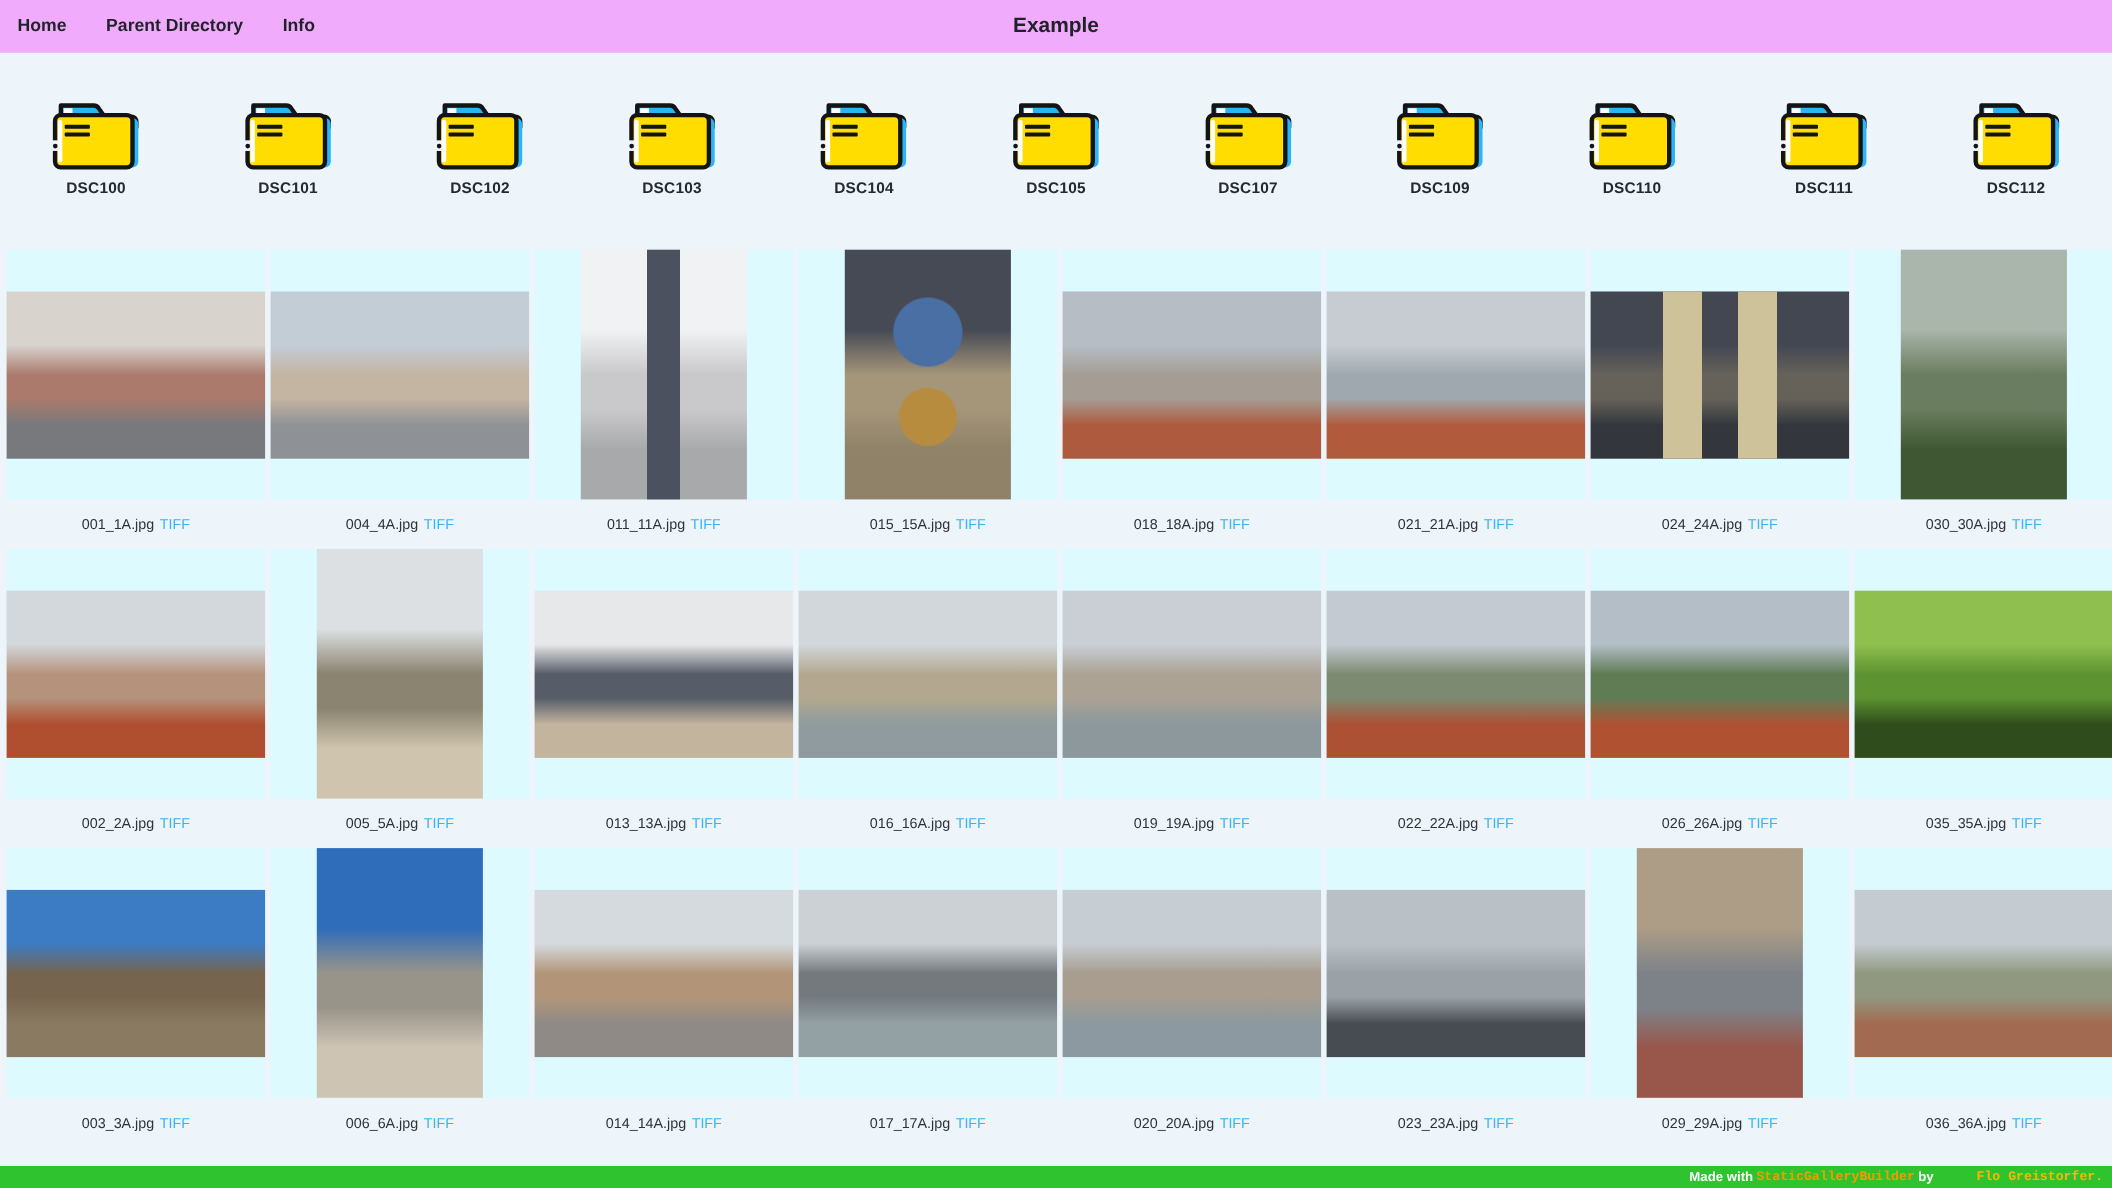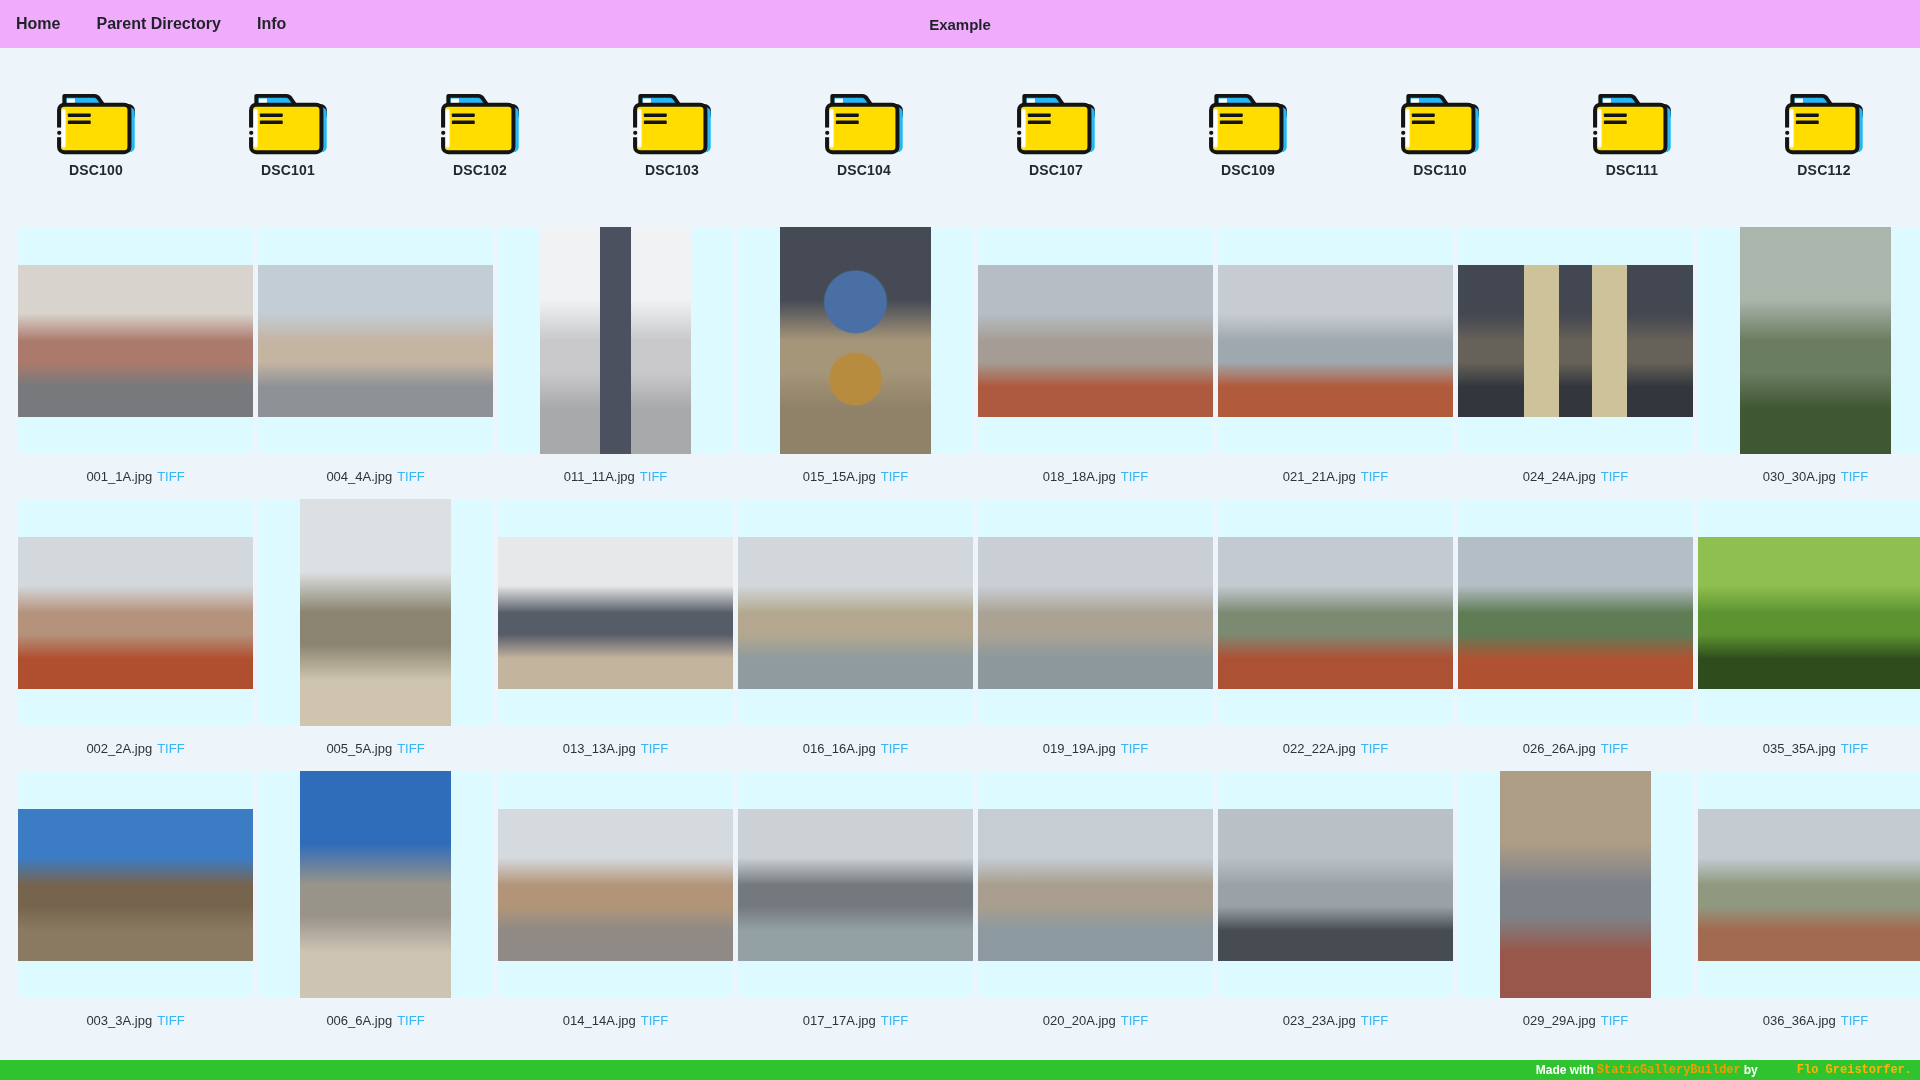--- a/index.html
+++ b/index.html
@@ -14,38 +14,38 @@
   .topbar {
     height:48px; background:#F7CE00;
     display:flex; align-items:center; padding:0 16px; position:relative;
   }
   .topbar nav { display:flex; gap:36px; }
   .topbar nav a {
     color:#1f2328; font-size:16px; font-weight:700; text-decoration:none; cursor:pointer;
   }
   .topbar .page-title {
     position:absolute; left:50%; transform:translateX(-50%);
-    color:#1f2328; font-size:15px; font-weight:700;
+    color:#1f2328; font-size:19px; font-weight:700;
   }
 
   
   .folder-row {
     display:flex; margin-top:16px; width:100%;
   }
   .folder-item {
     flex:1 1 0; display:flex; flex-direction:column; align-items:center;
     cursor:pointer; padding-top:14px;
   }
   .folder-item svg { width:88px; height:78px; display:block; }
   .folder-label {
     margin-top:6px; font-size:14px; font-weight:700; color:#24292f; letter-spacing:.2px;
   }
 
   
-  .gallery { margin-top:49px; padding:0 18px; }
+  .gallery { margin-top:49px; padding:0 6px; }
   .gallery-row { display:flex; gap:5px; }
   .photo-item { width:235px; }
   .thumb-box {
     width:235px; height:227px; background:#DCFAFF;
     display:flex; align-items:center; justify-content:center;
   }
   .thumb { display:block; cursor:pointer; }
   .thumb.landscape { width:235px; height:152px; }
   .thumb.portrait  { width:151px; height:227px; }
   .caption {
@@ -153,20 +153,35 @@
       <rect class="f-body" x="8" y="30" width="80" height="54" rx="6" stroke-width="4.5" fill="#FFDD00" stroke="#141414"></rect>
       <rect class="f-hl" x="11" y="35" width="4.5" height="44" rx="2" fill="#FFFFFF"></rect>
       <rect class="f-line" x="18" y="40" width="26" height="4" rx="1" fill="#141414"></rect>
       <rect class="f-line" x="18" y="48" width="26" height="4" rx="1" fill="#141414"></rect>
       <rect class="f-gap" x="4.5" y="56" width="7" height="11" fill="#EDF4FA"></rect>
       <circle class="f-dot" cx="8.2" cy="62" r="2.4" fill="#141414"></circle>
     </svg>
     <div class="folder-label">DSC104</div>
   </div>
 
+  <div class="folder-item">
+    <svg viewBox="0 0 100 88" aria-hidden="true">
+      <path class="f-tab" d="M14 20 h34 a6 6 0 0 1 5.2 3 l5.8 8.5 h28 a5 5 0 0 1 5 5 v6 H14 Z" stroke-width="4.5" stroke-linejoin="round" fill="#29B6F6" stroke="#141414"></path>
+      <path class="f-tabhl" d="M17 23 h9 v11 h-9 Z" fill="#FFFFFF"></path>
+      <rect class="f-accent" x="56" y="36.5" width="34" height="4.5" fill="#46C242"></rect>
+      <rect class="f-shadow" x="14" y="33" width="80" height="51" rx="6" fill="#29B6F6"></rect>
+      <rect class="f-body" x="8" y="30" width="80" height="54" rx="6" stroke-width="4.5" fill="#FFDD00" stroke="#141414"></rect>
+      <rect class="f-hl" x="11" y="35" width="4.5" height="44" rx="2" fill="#FFFFFF"></rect>
+      <rect class="f-line" x="18" y="40" width="26" height="4" rx="1" fill="#141414"></rect>
+      <rect class="f-line" x="18" y="48" width="26" height="4" rx="1" fill="#141414"></rect>
+      <rect class="f-gap" x="4.5" y="56" width="7" height="11" fill="#EDF4FA"></rect>
+      <circle class="f-dot" cx="8.2" cy="62" r="2.4" fill="#141414"></circle>
+    </svg>
+    <div class="folder-label">DSC105</div>
+  </div>
 
 
   <div class="folder-item">
     <svg viewBox="0 0 100 88" aria-hidden="true">
       <path class="f-tab" d="M14 20 h34 a6 6 0 0 1 5.2 3 l5.8 8.5 h28 a5 5 0 0 1 5 5 v6 H14 Z" stroke-width="4.5" stroke-linejoin="round" fill="#29B6F6" stroke="#141414"></path>
       <path class="f-tabhl" d="M17 23 h9 v11 h-9 Z" fill="#FFFFFF"></path>
       <rect class="f-accent" x="56" y="36.5" width="34" height="4.5" fill="#46C242"></rect>
       <rect class="f-shadow" x="14" y="33" width="80" height="51" rx="6" fill="#29B6F6"></rect>
       <rect class="f-body" x="8" y="30" width="80" height="54" rx="6" stroke-width="4.5" fill="#FFDD00" stroke="#141414"></rect>
       <rect class="f-hl" x="11" y="35" width="4.5" height="44" rx="2" fill="#FFFFFF"></rect>

